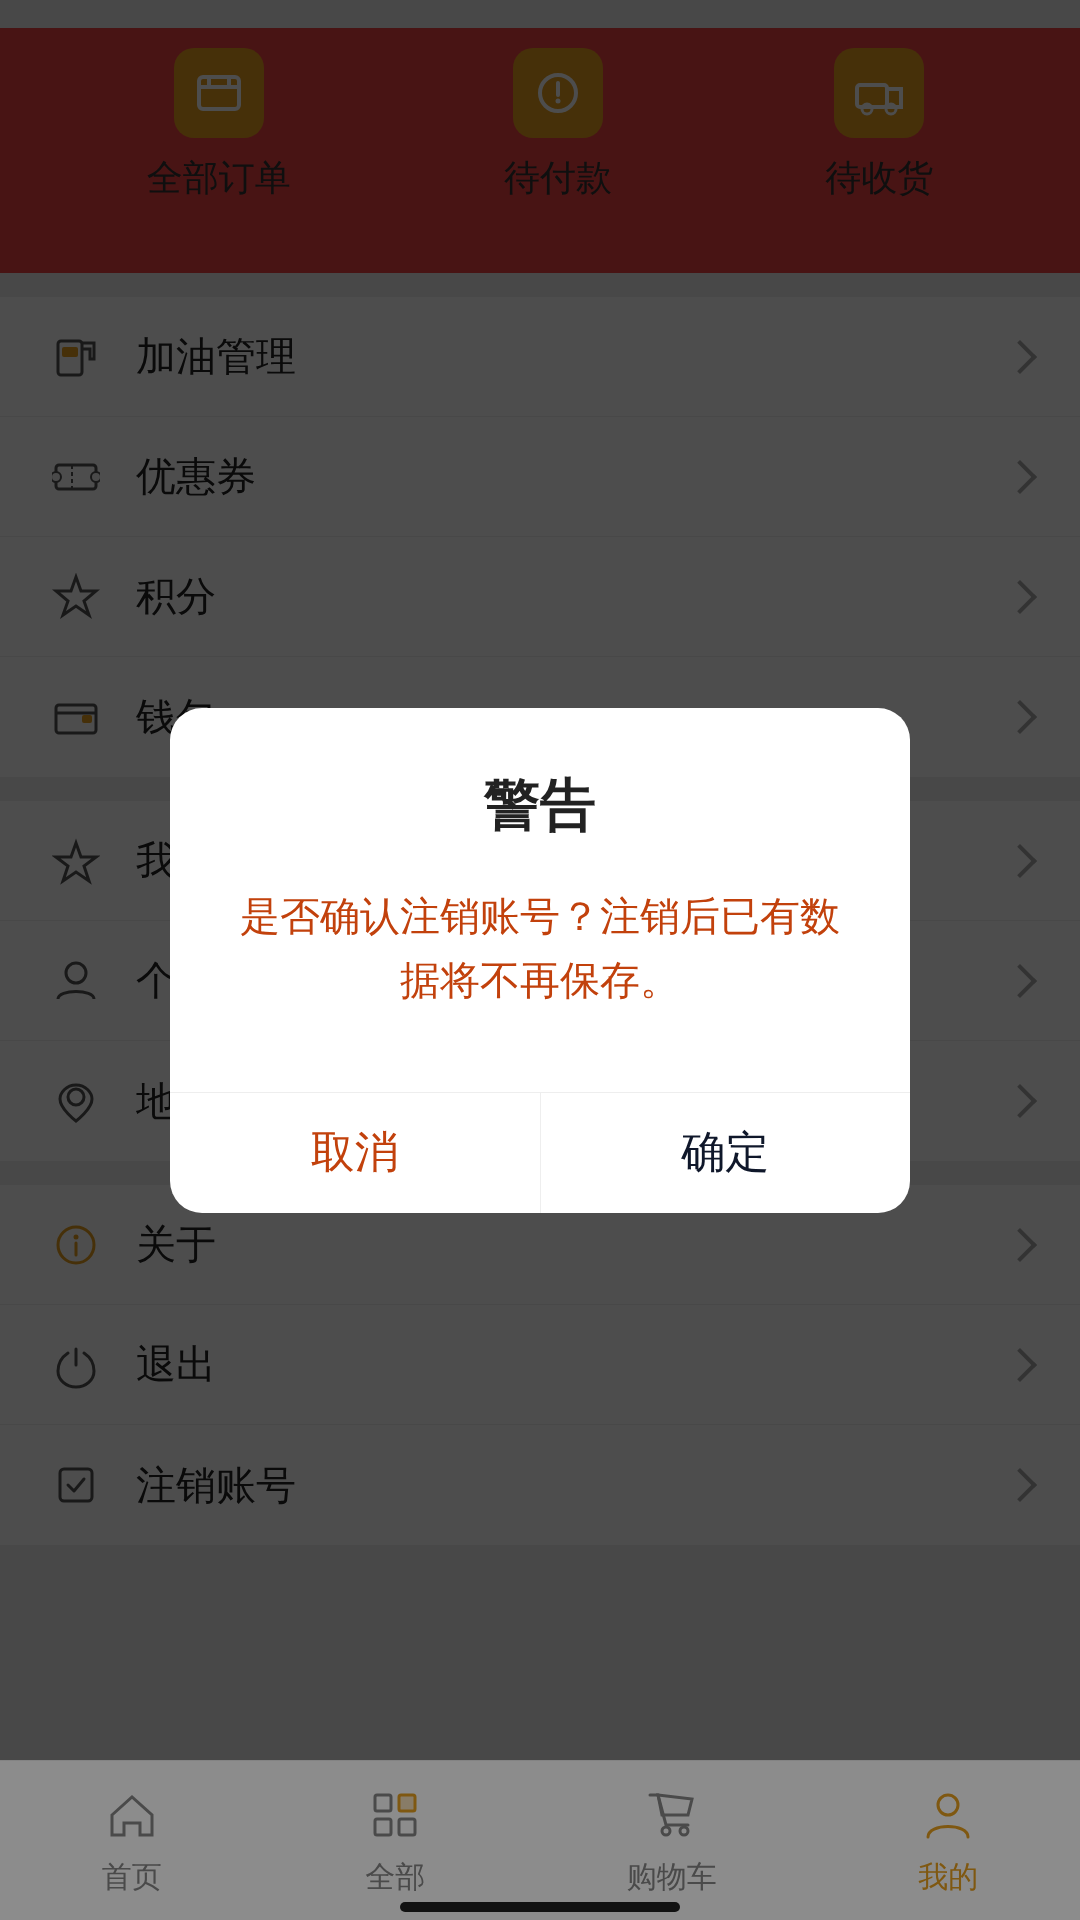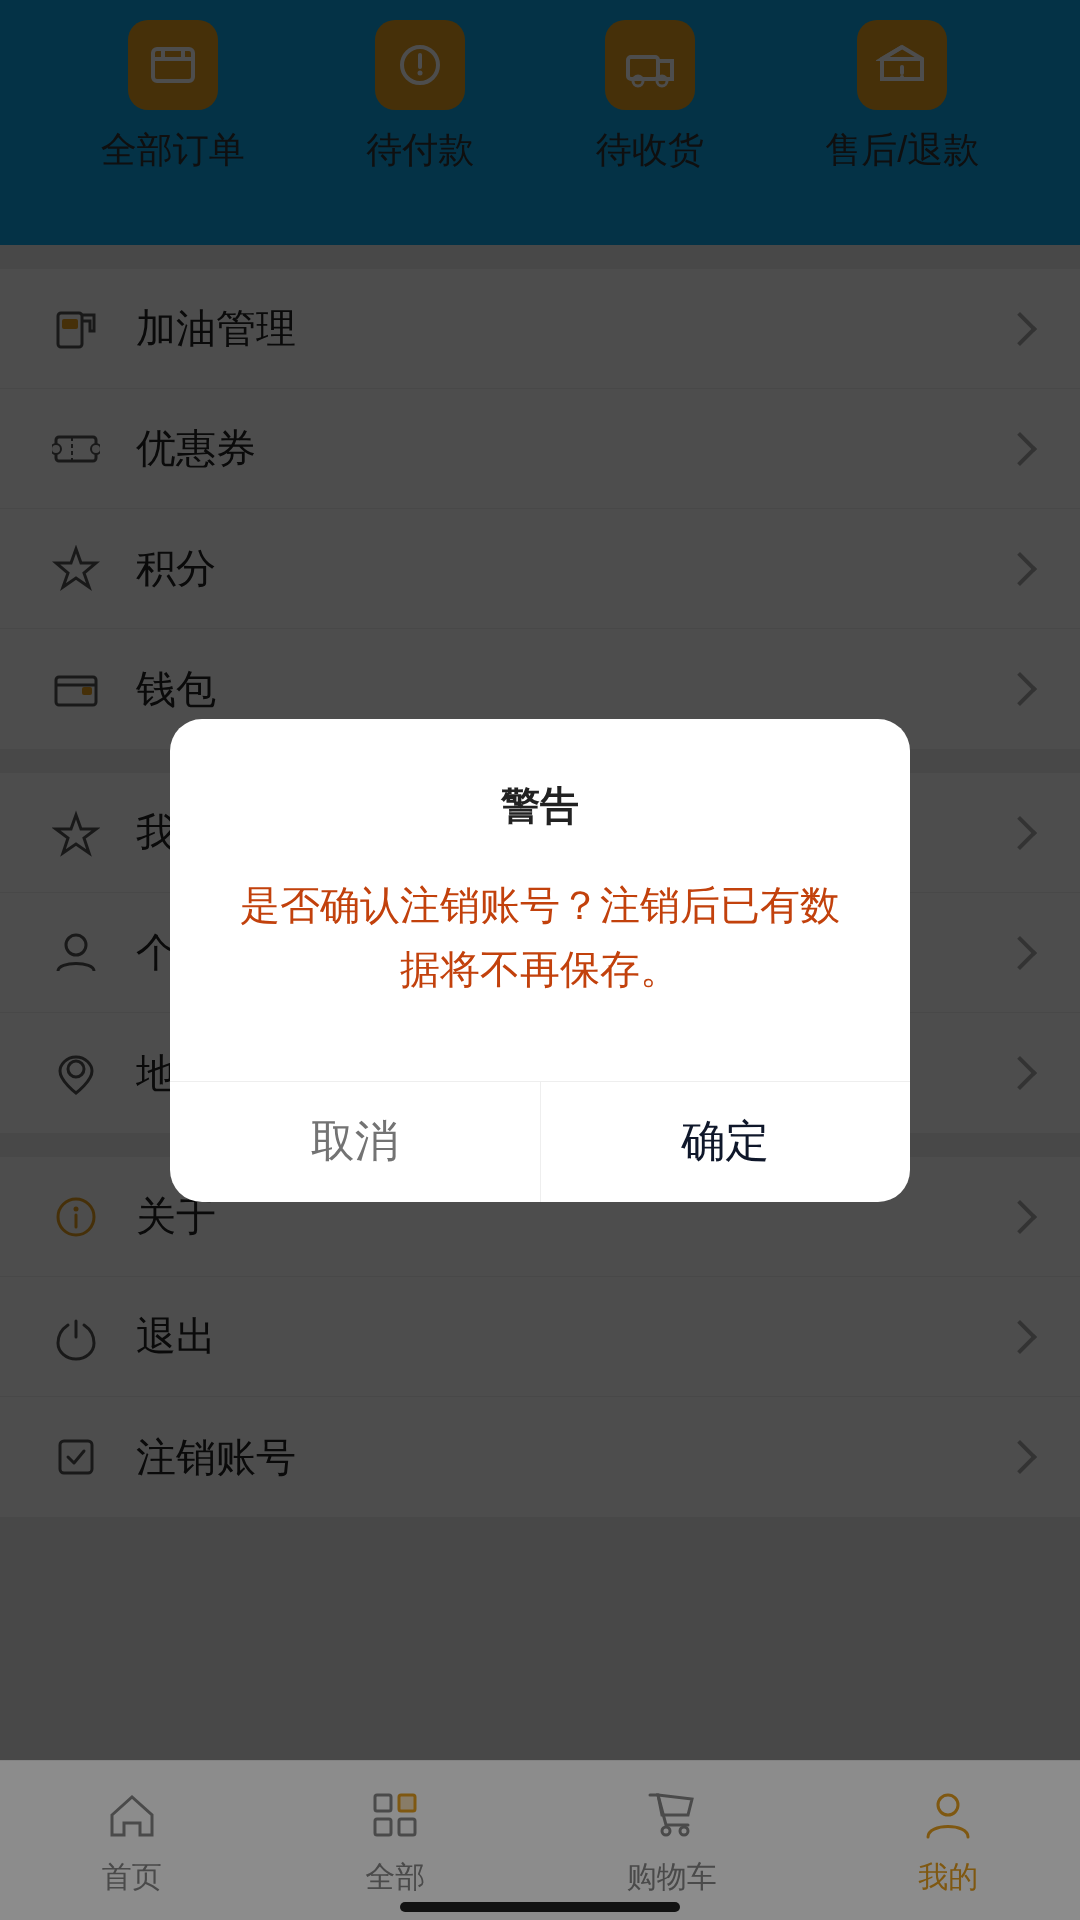--- a/index.html
+++ b/index.html
@@ -17,22 +17,23 @@
     
     .bg-content {
       position: absolute;
       top: 0; left: 0; right: 0; bottom: 0;
       filter: brightness(0.55);
       background: #f0f0f0;
     }
 
     
     .order-section {
-      background: #0ea5e9;
+      background: #ef4444;
       padding: 0 40px 40px;
+      margin-top: 28px;
     }
 
     .order-icons {
       display: flex;
       justify-content: space-around;
       padding: 20px 0 30px;
     }
 
     .order-item {
       display: flex;
@@ -176,21 +177,21 @@
       position: relative;
       z-index: 200;
     }
 
     .dialog-body {
       padding: 60px 60px 40px;
       text-align: center;
     }
 
     .dialog-title {
-      font-size: 39px;
+      font-size: 56px;
       font-weight: 600;
       color: #222;
       margin-bottom: 40px;
     }
 
     .dialog-message {
       font-size: 40px;
       color: #c2410c;
       line-height: 1.6;
     }
@@ -207,21 +208,21 @@
       display: flex;
       align-items: center;
       justify-content: center;
       font-size: 44px;
       cursor: pointer;
       background: none;
       border: none;
     }
 
     .dialog-btn.cancel {
-      color: #737373;
+      color: #c2410c;
       border-right: 1px solid #eee;
     }
 
     .dialog-btn.confirm {
       color: #0f172a;
       font-weight: 500;
     }
 
     
     svg { display: block; }
@@ -258,31 +259,20 @@
         <div class="order-icon-box">
           <svg width="52" height="52" viewBox="0 0 52 52" fill="none">
             <rect x="4" y="18" width="30" height="22" rx="3" stroke="white" stroke-width="4"></rect>
             <path d="M34 22 L48 22 L48 40 L34 40" stroke="white" stroke-width="4"></path>
             <circle cx="14" cy="42" r="5" stroke="white" stroke-width="3" fill="none"></circle>
             <circle cx="38" cy="42" r="5" stroke="white" stroke-width="3" fill="none"></circle>
           </svg>
         </div>
         <span>待收货</span>
       </div>
-      <div class="order-item">
-        <div class="order-icon-box">
-          <svg width="52" height="52" viewBox="0 0 52 52" fill="none">
-            <path d="M26 8 L46 20 L46 40 L6 40 L6 20 Z" stroke="white" stroke-width="4" fill="none"></path>
-            <path d="M26 8 L6 20 L46 20" stroke="white" stroke-width="4"></path>
-            <line x1="26" y1="28" x2="26" y2="34" stroke="white" stroke-width="4" stroke-linecap="round"></line>
-            <circle cx="26" cy="38" r="2" fill="white"></circle>
-          </svg>
-        </div>
-        <span>售后/退款</span>
-      </div>
     </div>
   </div>
 
   <div class="menu-section">
     <div class="menu-item">
       <div class="menu-left">
         <div class="menu-icon">
           <svg width="48" height="48" viewBox="0 0 48 48" fill="none">
             <rect x="6" y="8" width="24" height="34" rx="3" stroke="#555" stroke-width="3" fill="none"></rect>
             <rect x="10" y="14" width="16" height="10" rx="2" fill="#E8A020"></rect>

